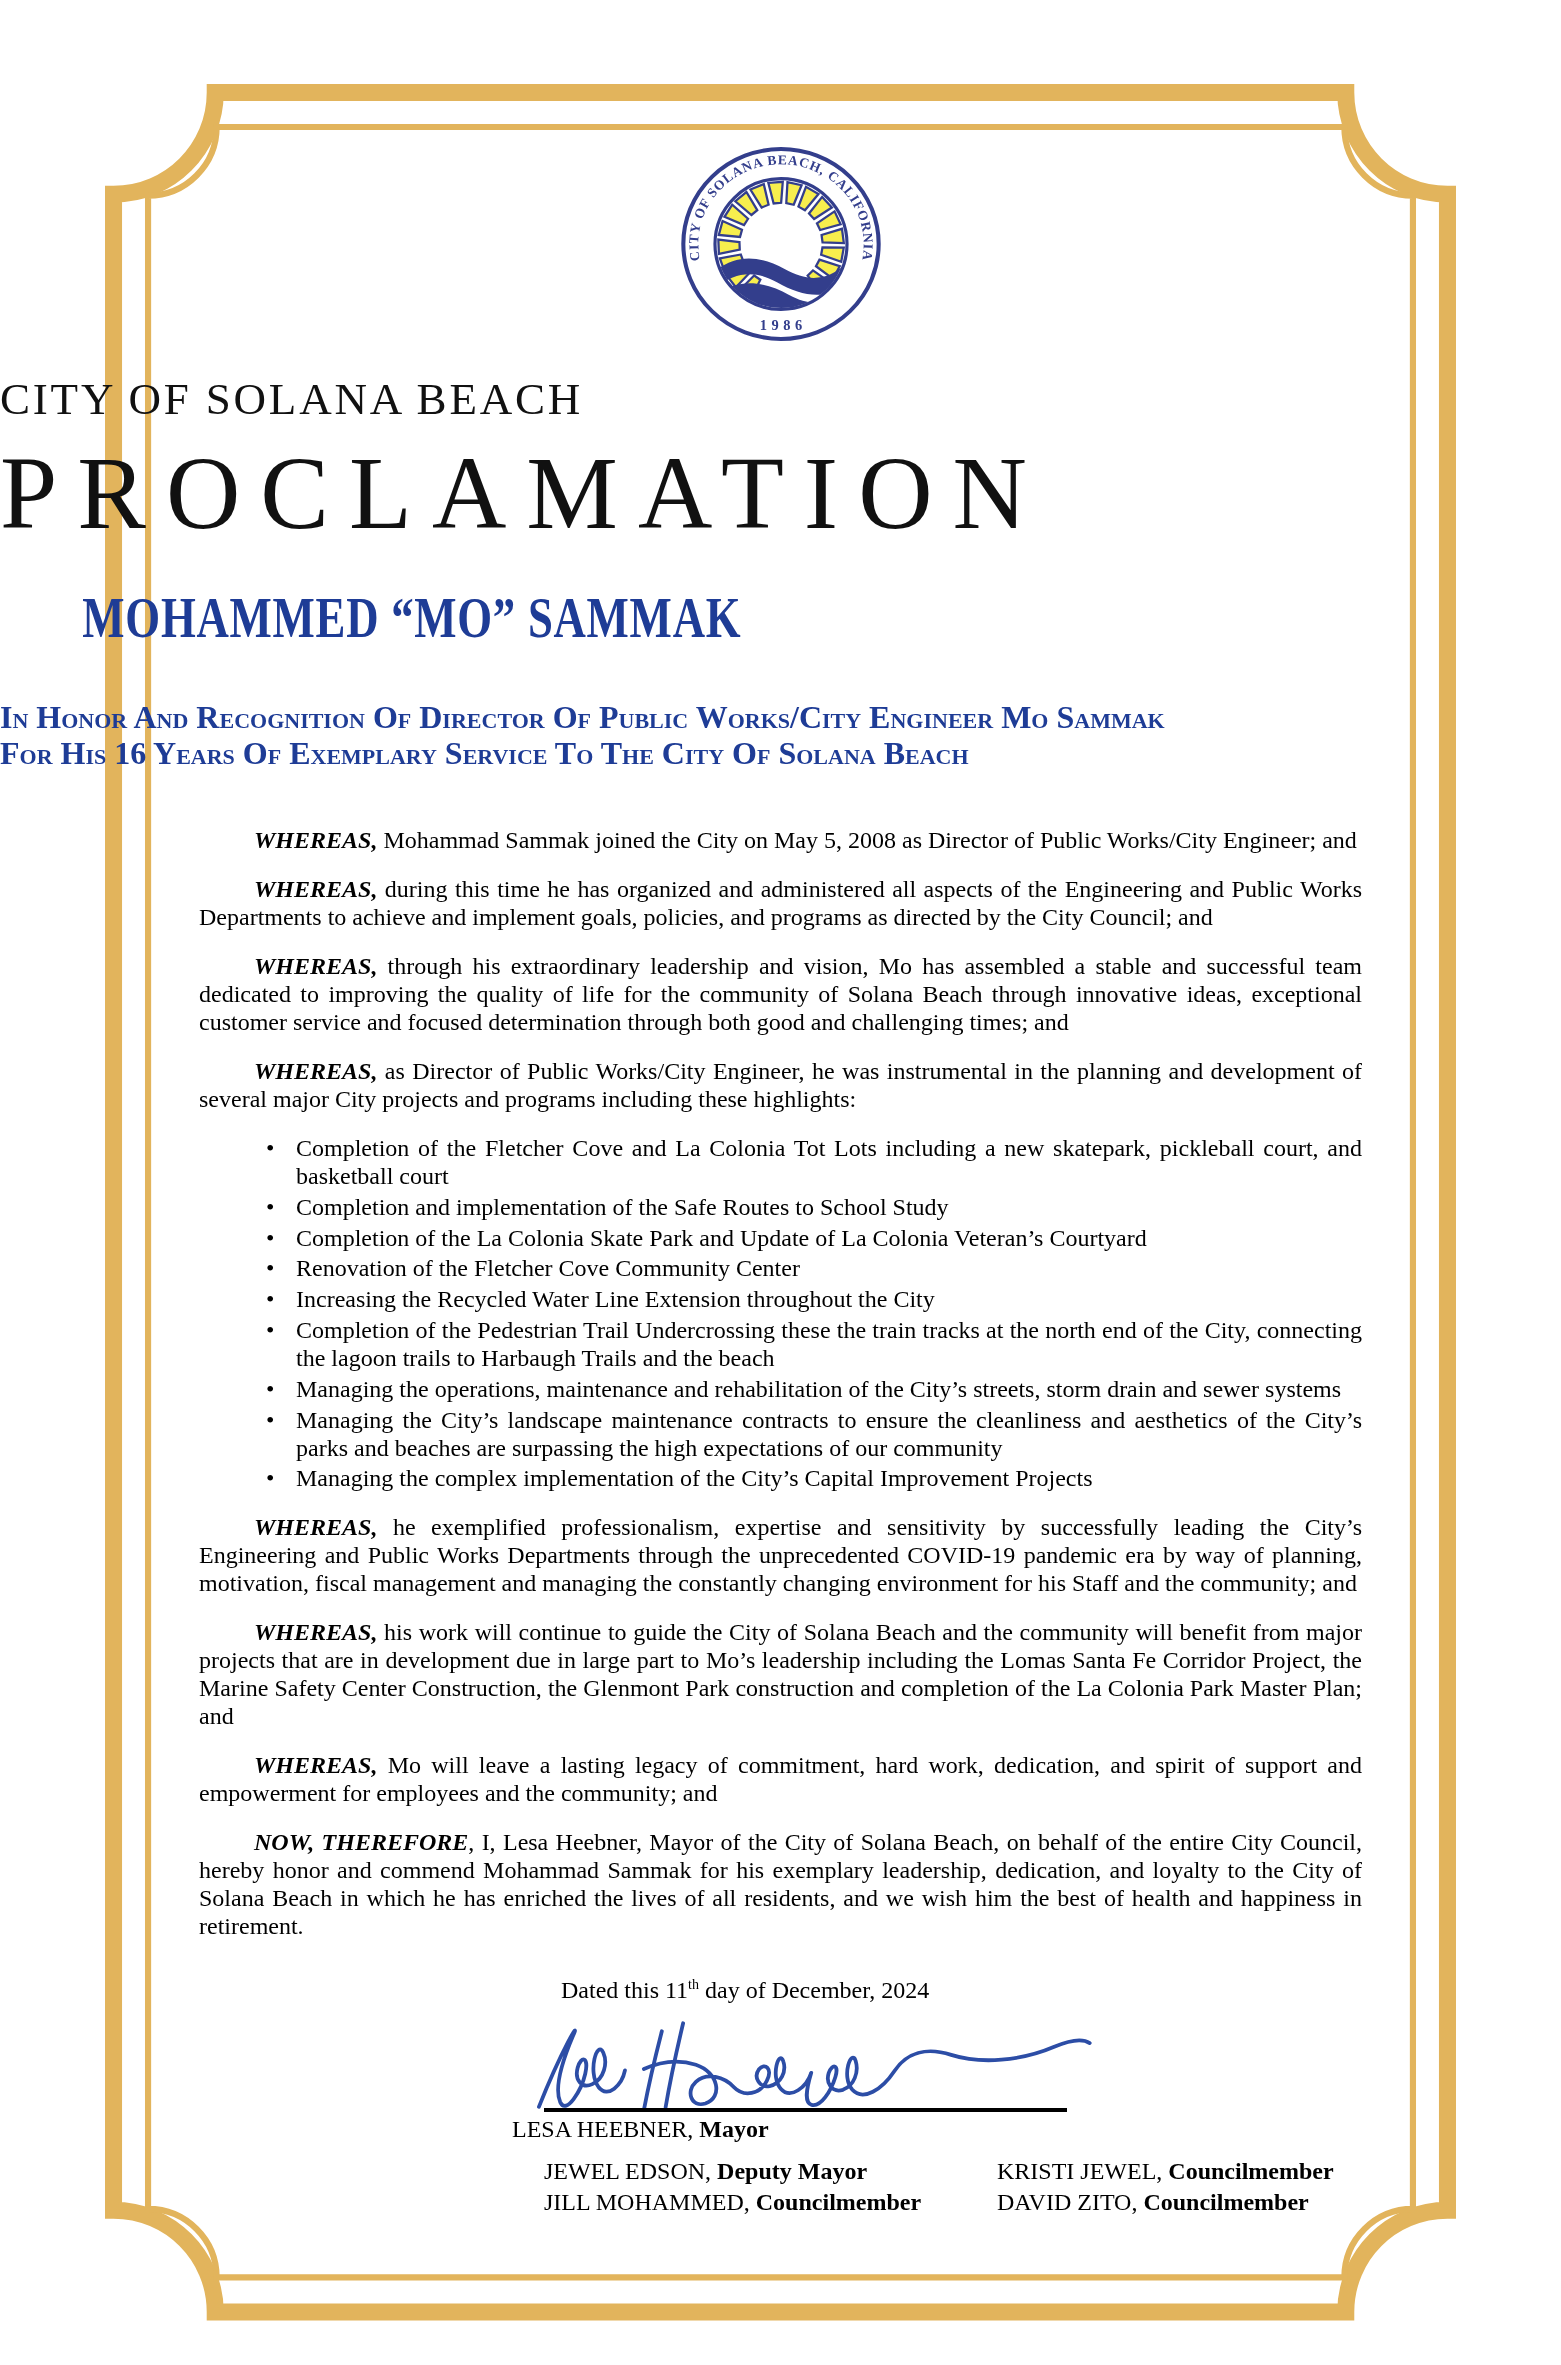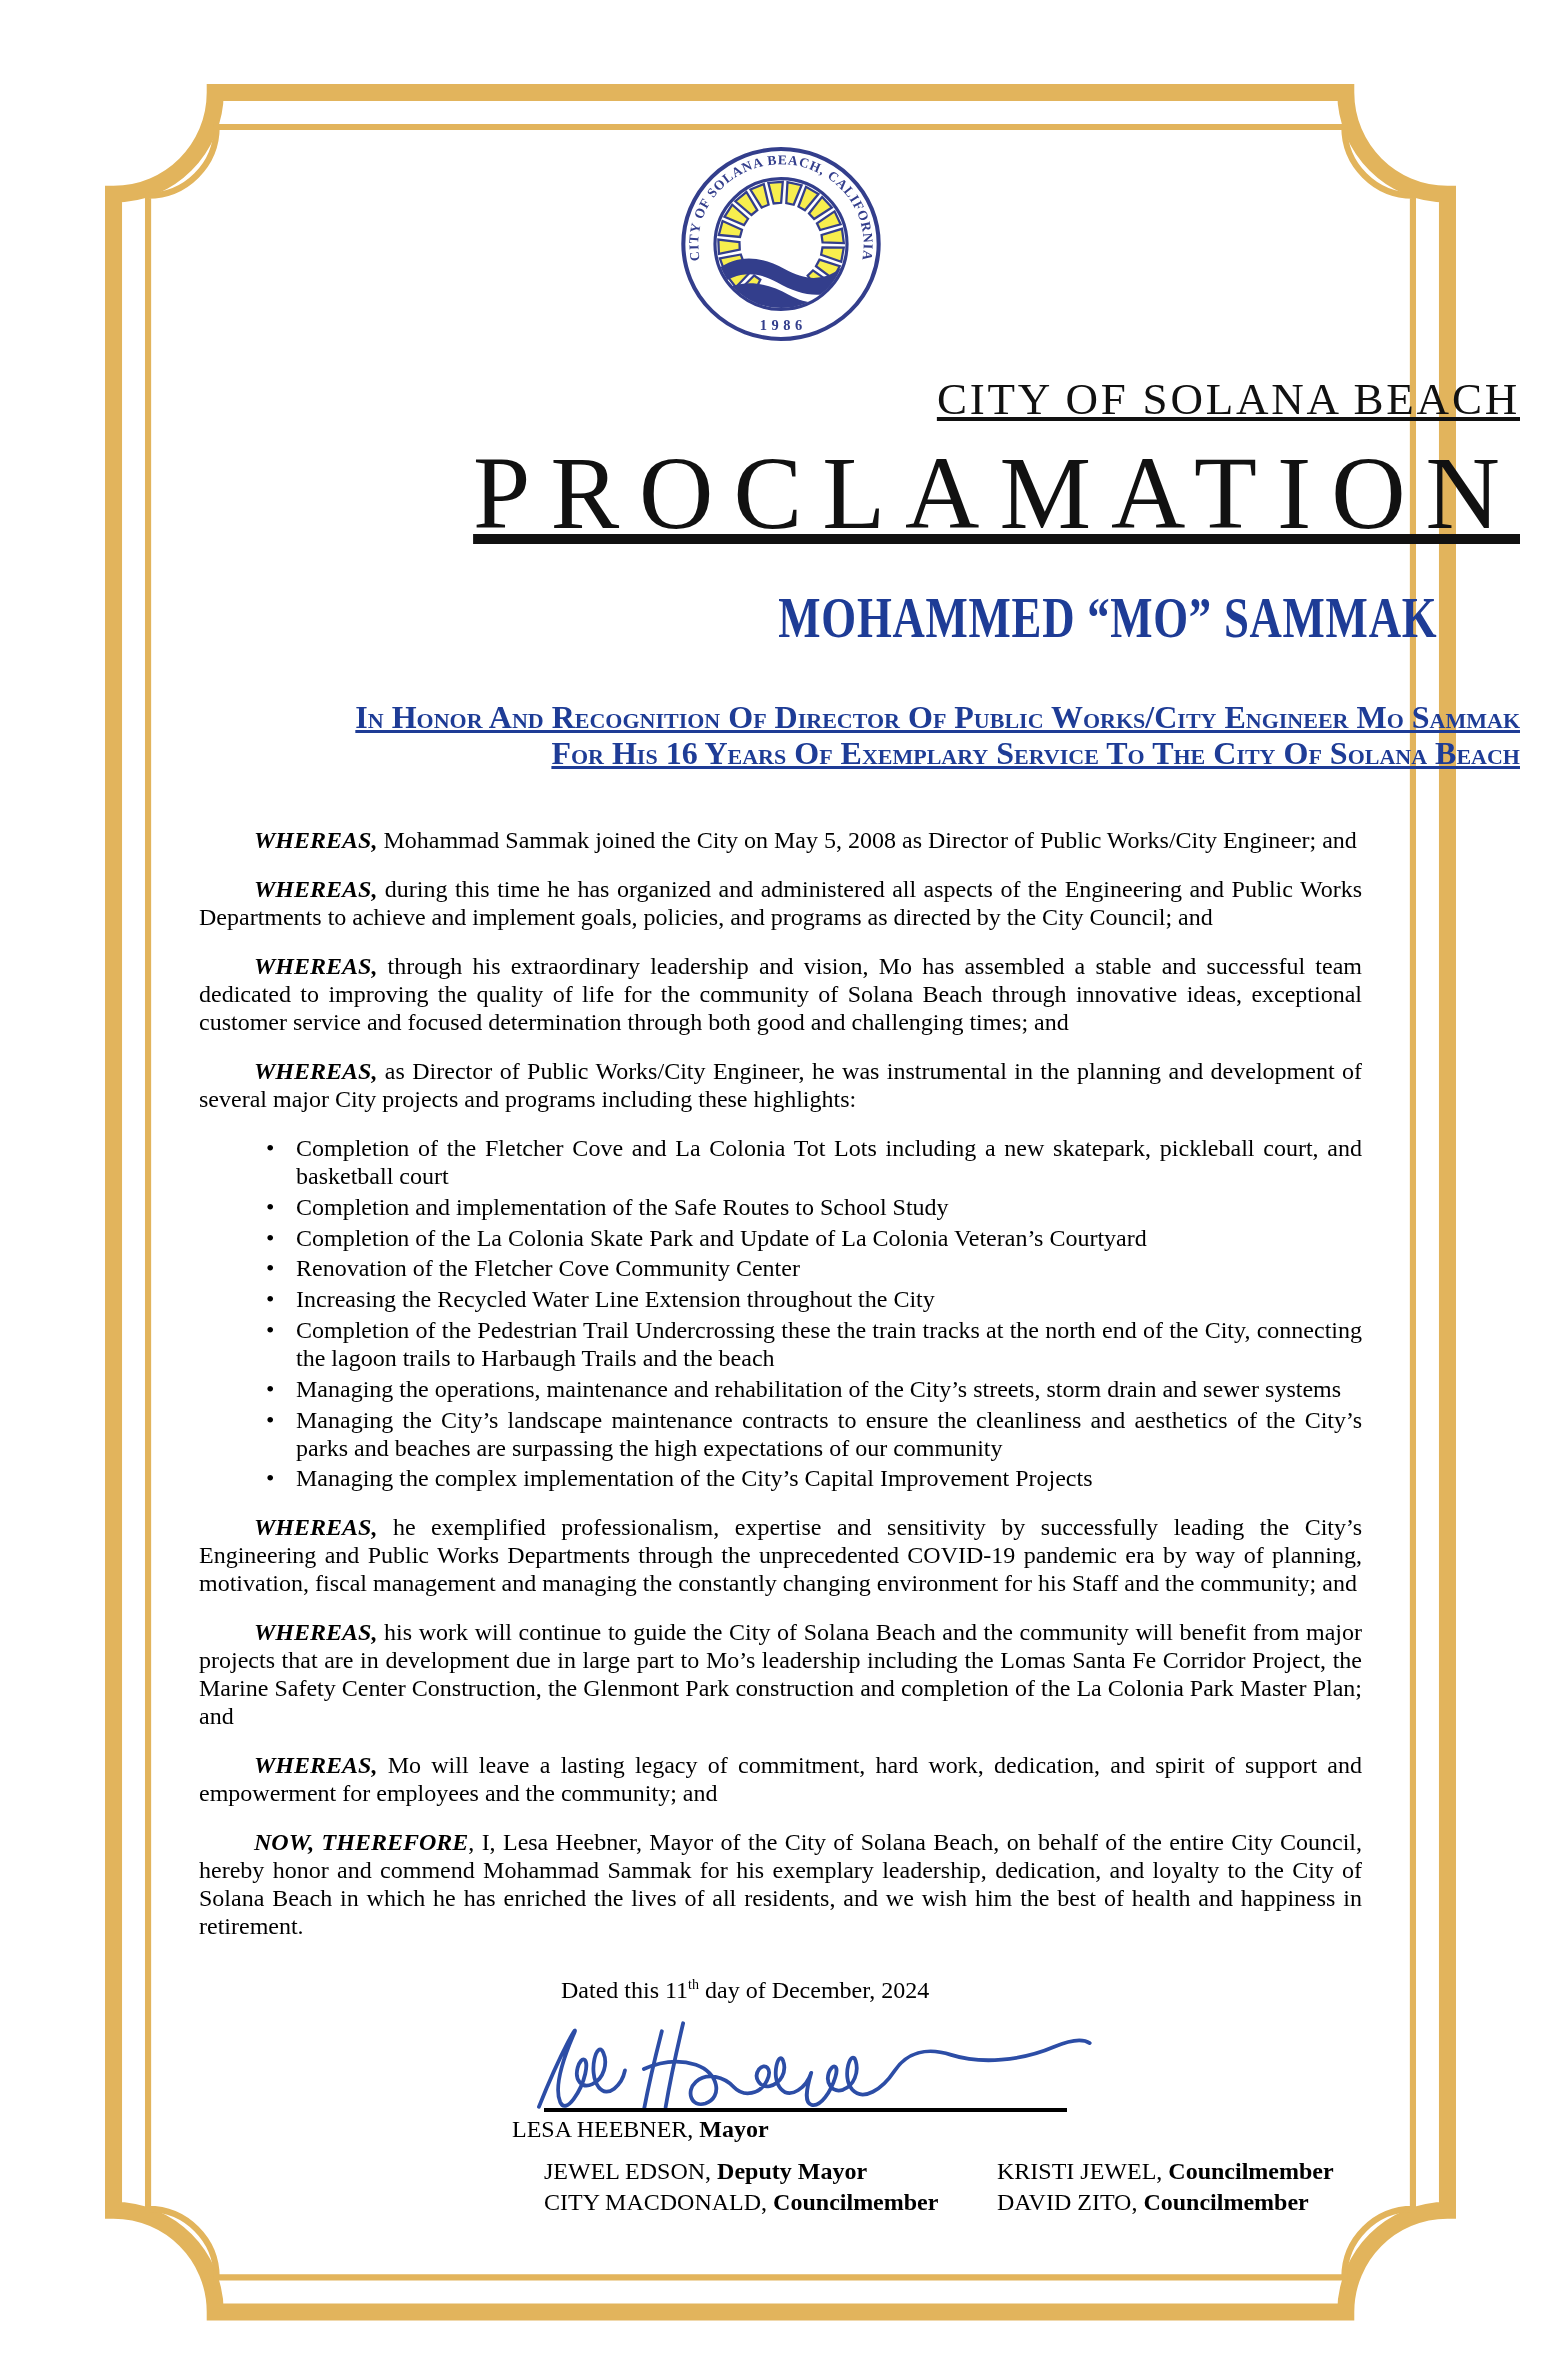--- a/index.html
+++ b/index.html
@@ -12,21 +12,21 @@
   .frame .inner{fill:none;stroke:#E2B45C;stroke-width:13;}
   
   .seal{position:absolute;left:677px;top:141px;width:208px;height:206px;}
   .seal .ring-ellipse{fill:#fff;stroke:#333E8C;stroke-width:9;}
   .seal .inner-circle{fill:#fff;stroke:#333E8C;stroke-width:7;}
   .seal .rays path{fill:#F7EE4D;stroke:#333E8C;stroke-width:5;}
   .seal .wave{fill:#333E8C;}
   .seal .ring-text{fill:#333E8C;font-size:30px;font-weight:bold;letter-spacing:2px;}
   .seal .year-text{fill:#333E8C;font-size:32px;font-weight:bold;letter-spacing:10px;}
   
-  .center-line{position:absolute;left:0;width:1520px;text-align:right;white-space:nowrap;text-decoration:underline;}
+  .center-line{position:absolute;left:0;width:1520px;text-align:left;white-space:nowrap;}
   .org-title{top:376px;font-size:45px;letter-spacing:2.8px;line-height:1.05;color:#111;}
   .doc-title{top:439px;font-size:103px;letter-spacing:20px;line-height:1.06;color:#111;}
   .honoree-name{top:586px;font-size:56px;font-weight:bold;color:#1E3C96;letter-spacing:0.9px;}
   .honoree-name .squeeze{display:inline-block;transform:scaleX(0.8);transform-origin:50% 50%;}
   .recognition{top:699px;font-size:32px;font-weight:bold;color:#1E3C96;
                font-variant:small-caps;line-height:36px;white-space:normal;}
   
   .body-copy{position:absolute;left:199px;top:810px;width:1163px;
              font-size:24px;line-height:28px;text-align:justify;}
   .body-copy p{margin:16px 0 21px 0;text-indent:55px;}
@@ -129,18 +129,18 @@
     <path d="M 300 45 C 282 115 268 180 262 212"></path>
     <path d="M 345 28 C 328 100 314 170 308 206"></path>
     <path d="M 262 125 C 300 108 338 105 372 116 C 420 132 430 185 392 198 C 362 207 350 172 372 152 C 396 131 432 142 452 163 C 474 186 508 178 522 150 C 535 124 518 110 505 126 C 494 141 505 165 528 161 C 552 156 564 130 557 109 C 549 82 528 140 552 167 C 573 190 606 163 616 133 C 605 170 601 196 617 201 C 636 206 658 172 667 142 C 675 116 661 112 653 133 C 646 155 660 176 683 169 C 707 160 717 131 710 108 C 702 80 678 140 703 169 C 726 194 766 168 792 129 C 818 90 860 78 912 95 C 975 115 1060 108 1130 78 C 1165 63 1190 60 1205 70"></path>
   </svg>
   <div class="sig-line"></div>
   <div class="mayor-line"><span>LESA HEEBNER,</span> <b>Mayor</b></div>
 
   <div class="council">
     <div><span>JEWEL EDSON,</span> <b>Deputy Mayor</b></div>
     <div><span>KRISTI JEWEL,</span> <b>Councilmember</b></div>
-    <div><span>CITY MACDONALD,</span> <b>Councilmember</b></div>
+    <div><span>JILL MOHAMMED,</span> <b>Councilmember</b></div>
     <div><span>DAVID ZITO,</span> <b>Councilmember</b></div>
   </div>
 
 </div>
 
 
 </body></html>

